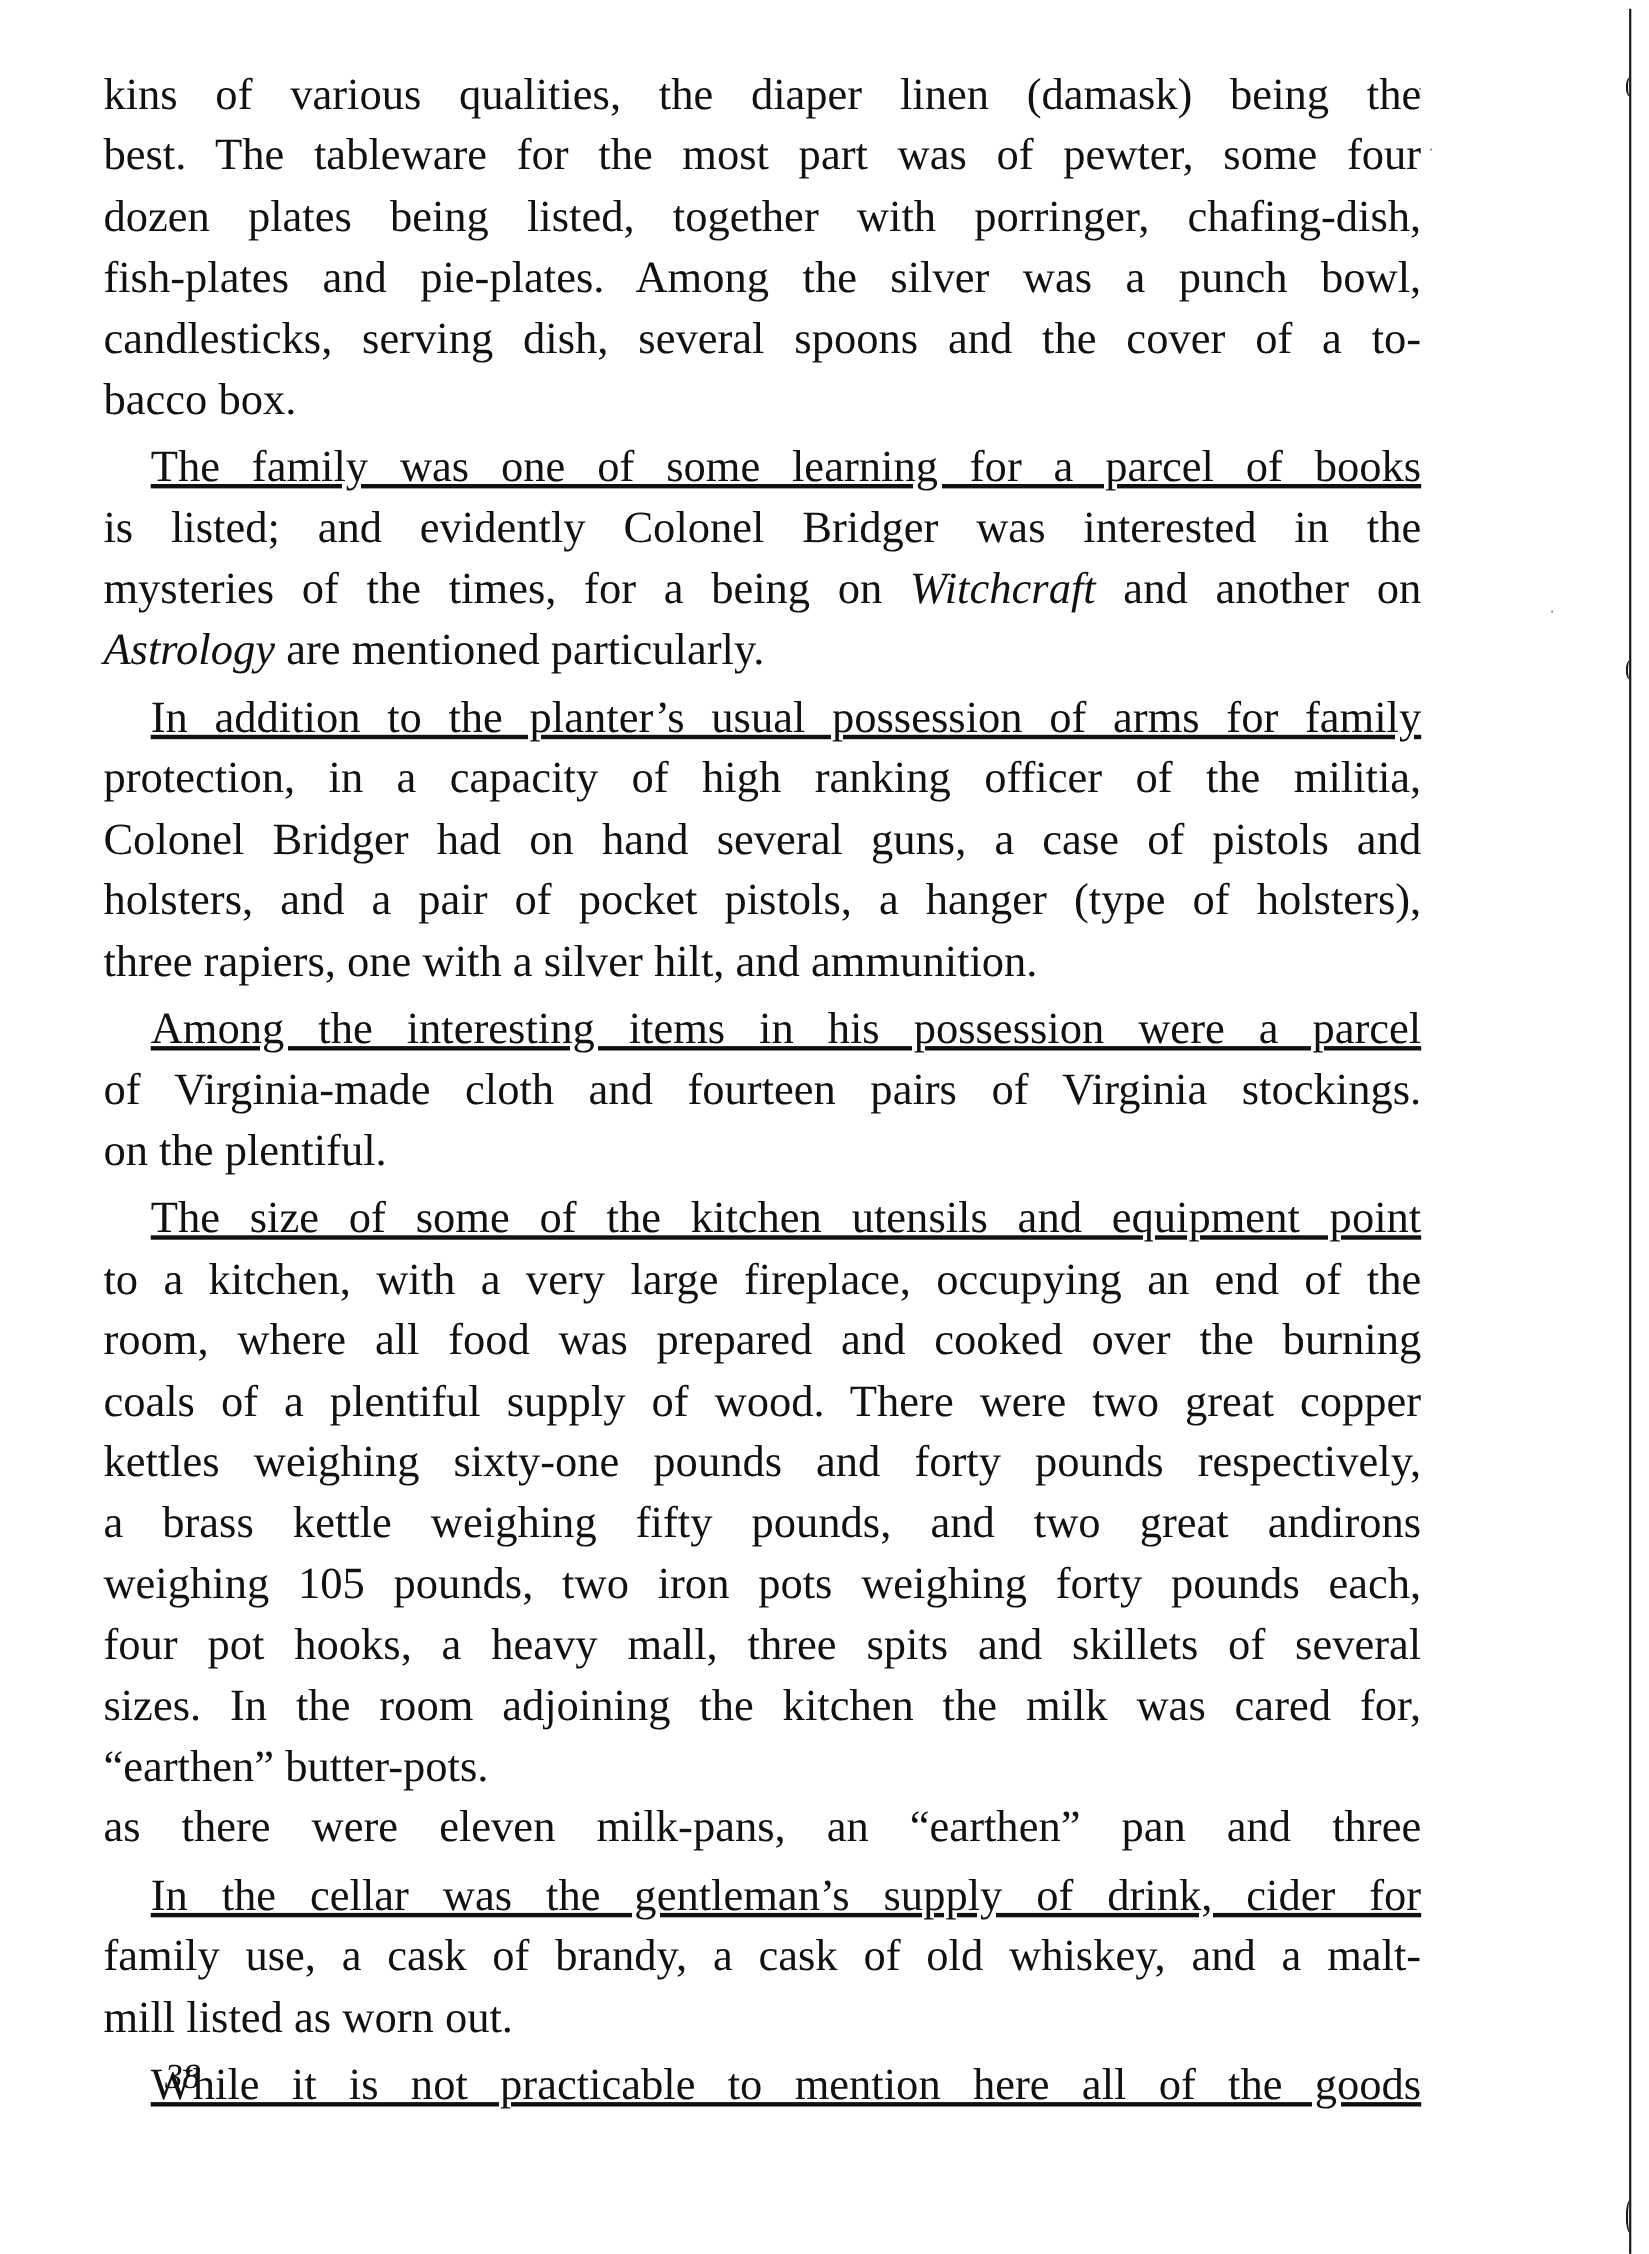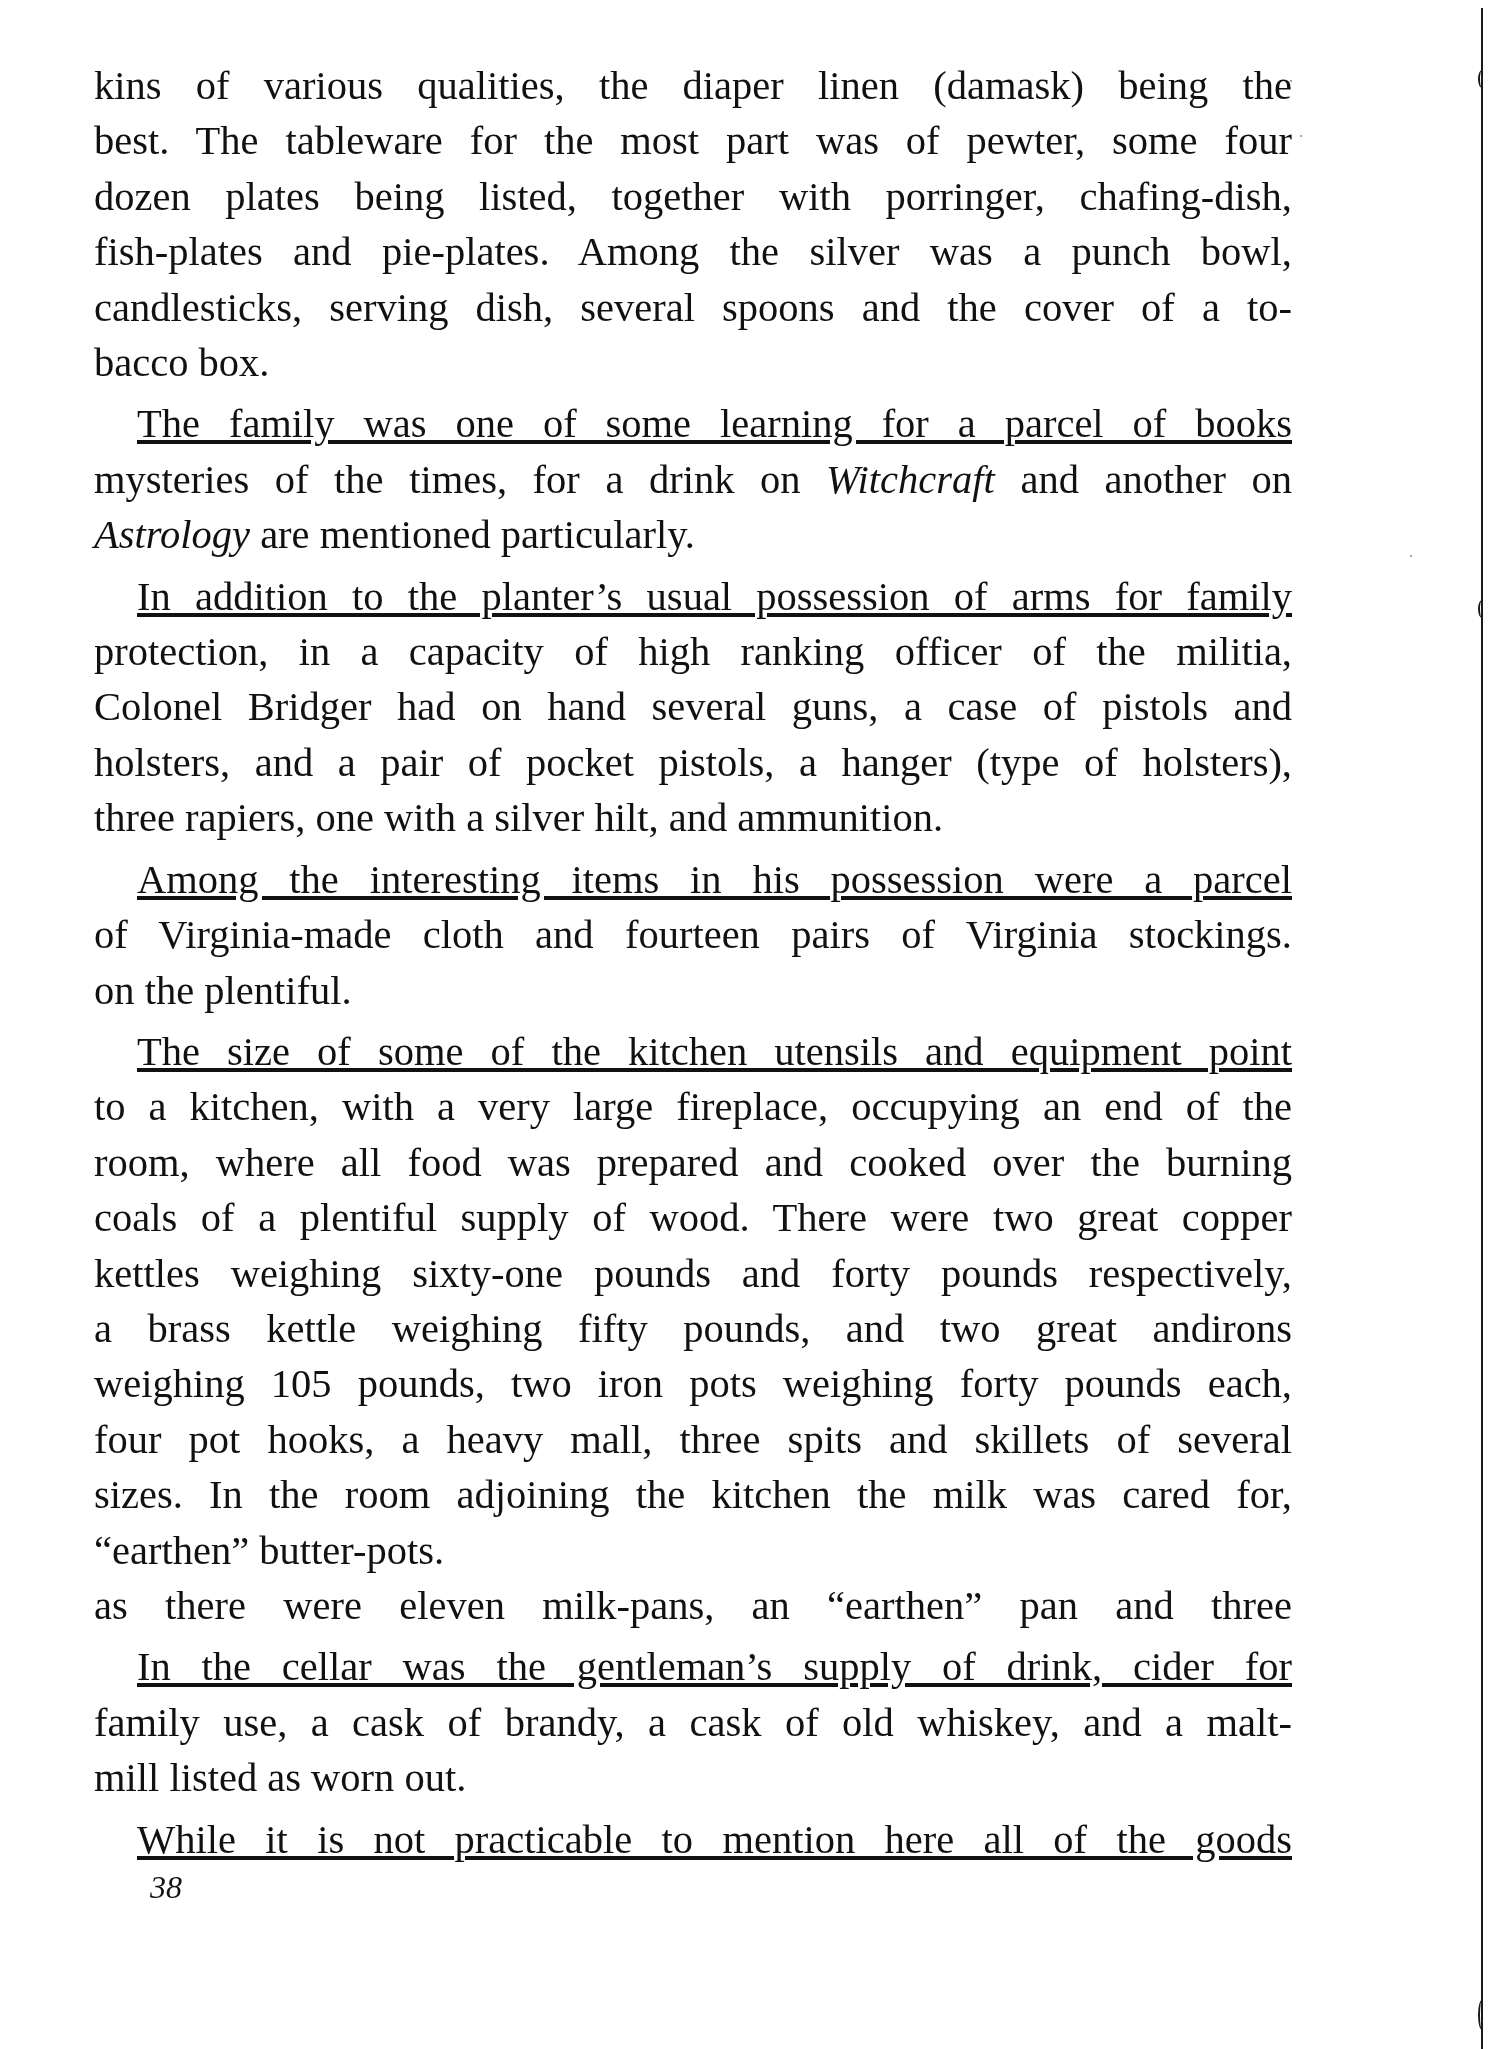--- a/index.html
+++ b/index.html
@@ -63,21 +63,22 @@
     <div class="para">
       <span class="line"><span>kins of various qualities, the diaper linen (damask) being the</span></span>
       <span class="line"><span>best. The tableware for the most part was of pewter, some four</span></span>
       <span class="line"><span>dozen plates being listed, together with porringer, chafing-dish,</span></span>
       <span class="line"><span>fish-plates and pie-plates. Among the silver was a punch bowl,</span></span>
       <span class="line"><span>candlesticks, serving dish, several spoons and the cover of a to-</span></span>
       <span class="line last"><span>bacco box.</span></span>
     </div>
     <div class="para">
       <span class="line first"><span>The family was one of some learning for a parcel of books</span></span>
-      <span class="line"><span>mysteries of the times, for a drink on </span><span class="it">Witchcraft</span><span> and another on</span></span>
+      <span class="line"><span>is listed; and evidently Colonel Bridger was interested in the</span></span>
+      <span class="line"><span>mysteries of the times, for a being on </span><span class="it">Witchcraft</span><span> and another on</span></span>
       <span class="line last"><span class="it">Astrology</span><span> are mentioned particularly.</span></span>
     </div>
     <div class="para">
       <span class="line first"><span>In addition to the planter’s usual possession of arms for family</span></span>
       <span class="line"><span>protection, in a capacity of high ranking officer of the militia,</span></span>
       <span class="line"><span>Colonel Bridger had on hand several guns, a case of pistols and</span></span>
       <span class="line"><span>holsters, and a pair of pocket pistols, a hanger (type of holsters),</span></span>
       <span class="line last"><span>three rapiers, one with a silver hilt, and ammunition.</span></span>
     </div>
     <div class="para">

